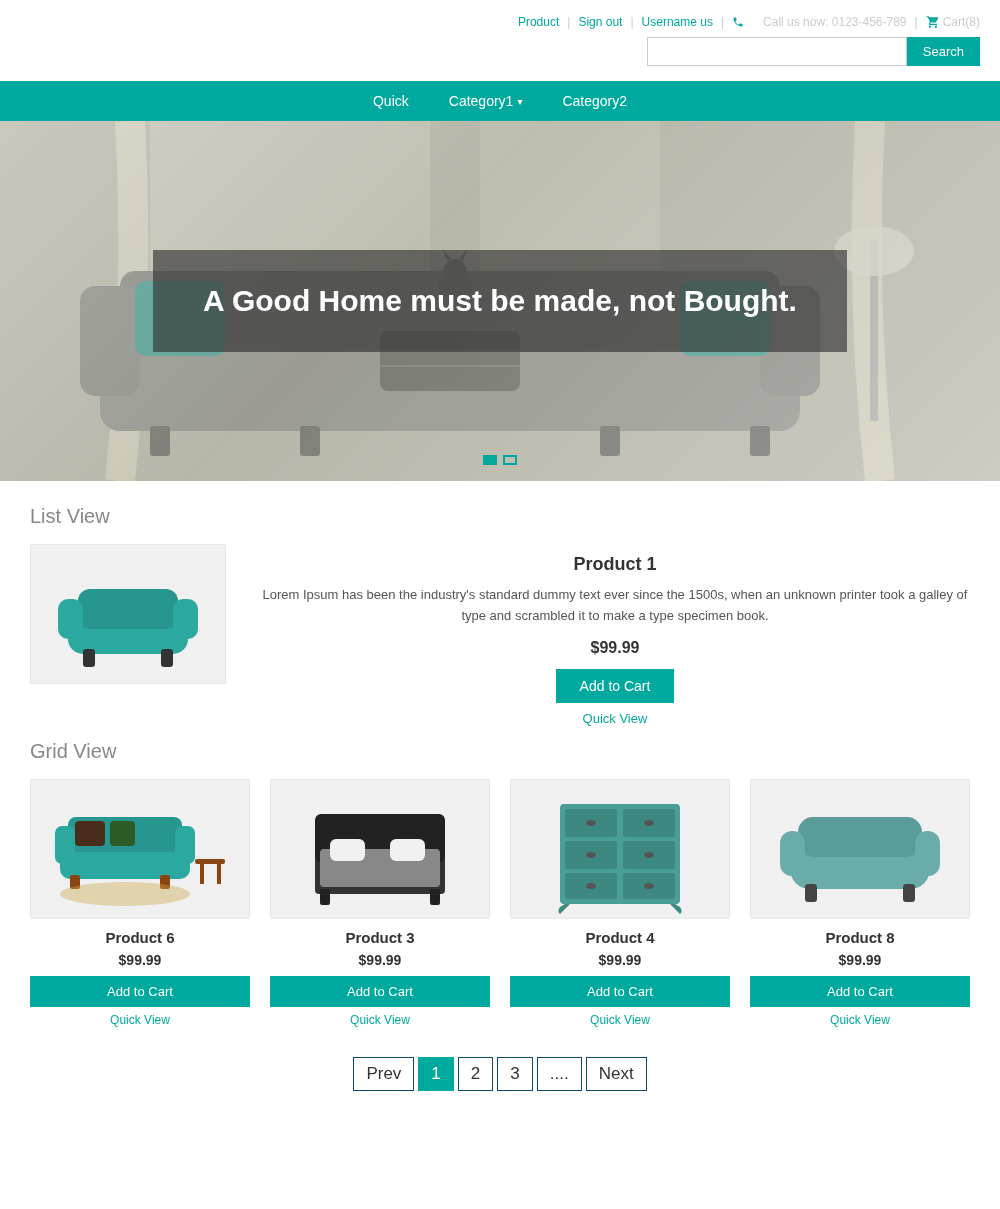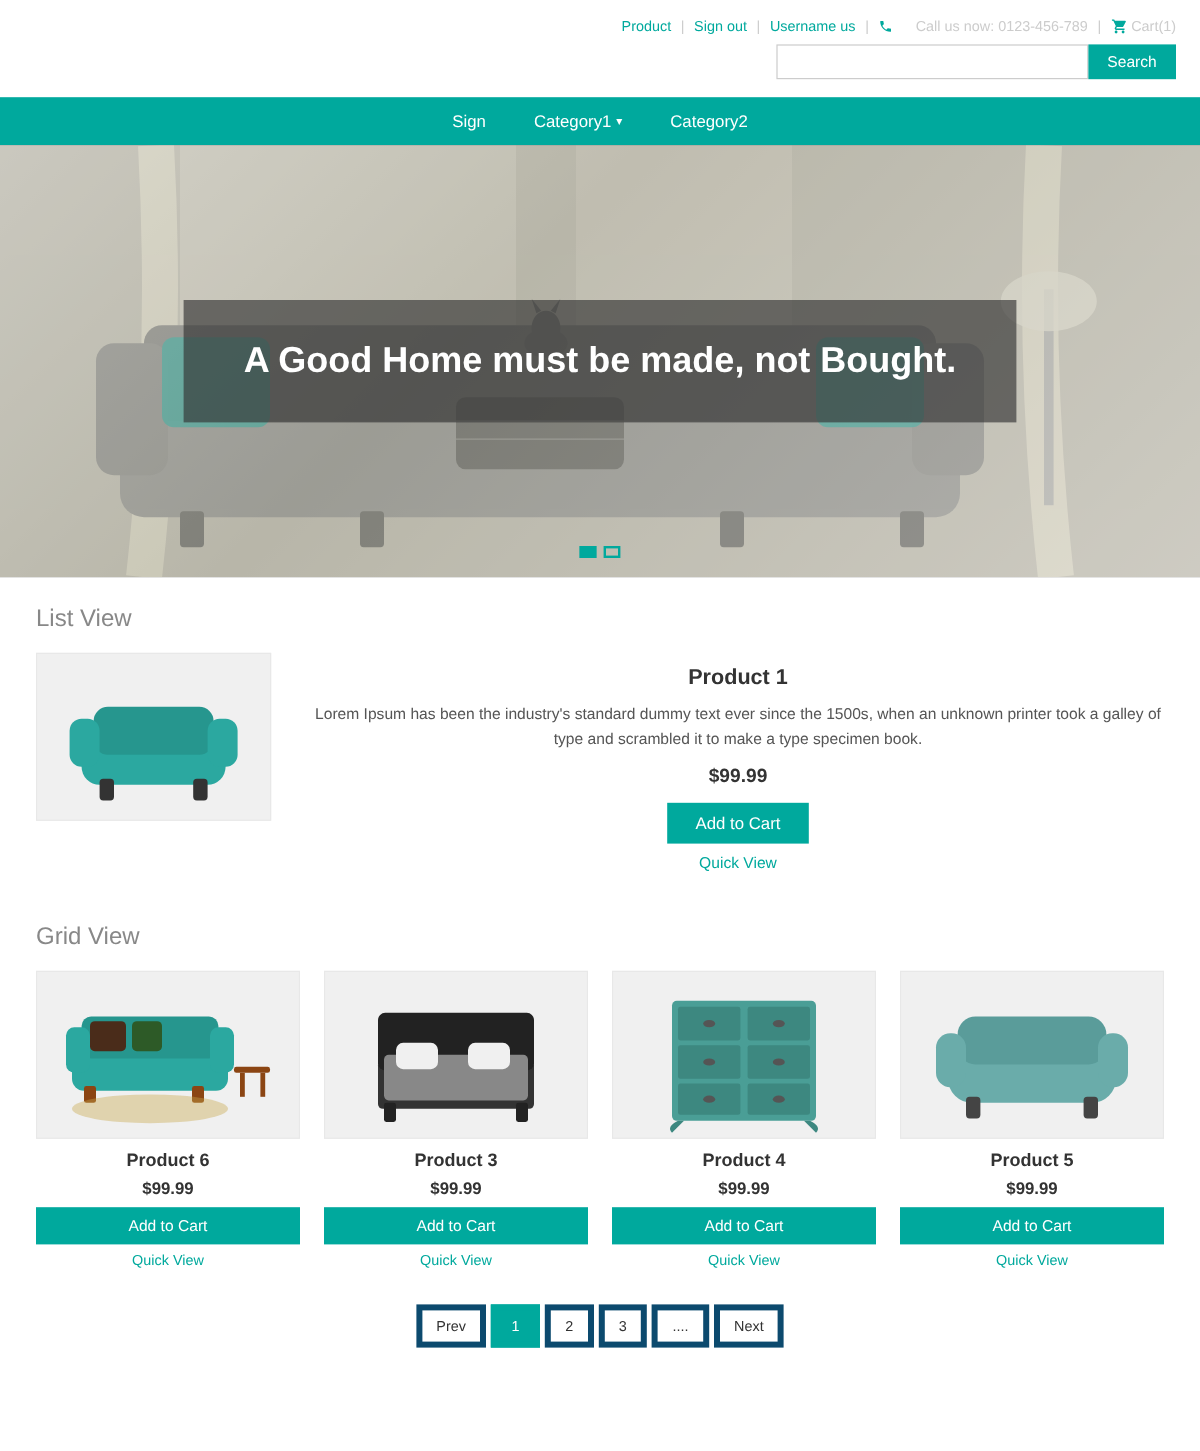--- a/index.html
+++ b/index.html
@@ -39,41 +39,41 @@
     .hero-dots { position: absolute; bottom: 16px; left: 50%; transform: translateX(-50%); display: flex; gap: 6px; z-index: 3; }
     .hero-dot { width: 14px; height: 10px; border: 2px solid #00a99d; background: transparent; cursor: pointer; }
     .hero-dot.active { background: #00a99d; }
 
     
     .main-content { max-width: 980px; margin: 0 auto; padding: 24px 20px; }
 
     
     .section-title { font-size: 20px; color: #888; font-weight: normal; margin-bottom: 16px; }
 
-    .list-view-item { display: flex; align-items: flex-start; gap: 34px; margin-bottom: 44px; }
+    .list-view-item { display: flex; align-items: flex-start; gap: 34px; margin-bottom: 14px; }
     .list-product-img { width: 196px; height: 140px; background: #f0f0f0; display: flex; align-items: center; justify-content: center; flex-shrink: 0; border: 1px solid #e8e8e8; overflow: hidden; }
     .list-product-info { flex: 1; padding-top: 10px; text-align: center; }
     .list-product-info h3 { font-size: 18px; font-weight: bold; margin-bottom: 10px; }
     .list-product-info p { font-size: 13px; color: #555; line-height: 1.6; margin-bottom: 12px; }
     .price { font-size: 16px; font-weight: bold; margin-bottom: 12px; }
     .add-to-cart-btn { background: #00a99d; color: #fff; border: none; padding: 9px 24px; font-size: 14px; cursor: pointer; }
     .quick-view-link { display: block; color: #00a99d; font-size: 13px; margin-top: 8px; cursor: pointer; text-decoration: none; }
 
     
     .grid-view { display: grid; grid-template-columns: repeat(4, 1fr); gap: 20px; margin-top: 10px; }
     .grid-product { text-align: center; }
     .grid-product-img { width: 100%; height: 140px; background: #f0f0f0; display: flex; align-items: center; justify-content: center; border: 1px solid #e8e8e8; margin-bottom: 10px; overflow: hidden; }
     .grid-product h4 { font-size: 15px; font-weight: bold; margin-bottom: 6px; }
     .grid-price { font-size: 14px; font-weight: bold; margin-bottom: 8px; }
     .grid-add-btn { background: #00a99d; color: #fff; border: none; padding: 8px 18px; font-size: 13px; cursor: pointer; width: 100%; margin-bottom: 6px; }
     .grid-quick-view { color: #00a99d; font-size: 12px; cursor: pointer; text-decoration: none; display: block; }
 
     
     .pagination { display: flex; justify-content: center; align-items: center; gap: 4px; margin: 30px 0; }
-    .page-btn { border: 5px solid #0c4a6e; background: #fff; padding: 6px 12px; cursor: pointer; font-size: 12px; color: #333; }
+    .page-btn { border: 1px solid #0c4a6e; background: #fff; padding: 6px 12px; cursor: pointer; font-size: 17px; color: #333; }
     .page-btn.active { background: #00a99d; color: #fff; border-color: #00a99d; }
   </style>
 </head>
 <body>
 
 <div class="header">
   <div style="width:200px;"></div>
   <div class="header-right">
     <div class="header-links">
       <a>Product</a>
@@ -86,34 +86,34 @@
         <svg width="12" height="12" viewBox="0 0 24 24" fill="#00a99d">
             <path d="M6.6 10.8c1.4 2.8 3.8 5.1 6.6 6.6l2.2-2.2c.3-.3.7-.4 1-.2 1.1.4 2.3.6 3.6.6.6 0 1 .4 1 1V20c0 .6-.4 1-1 1-9.4 0-17-7.6-17-17 0-.6.4-1 1-1h3.5c.6 0 1 .4 1 1 0 1.3.2 2.5.6 3.6.1.3 0 .7-.2 1L6.6 10.8z"></path>
           </svg>
         <span>Call us now: 0123-456-789</span>
       </span>
       <span>|</span>
       <span class="cart-link">
         <svg width="14" height="14" viewBox="0 0 24 24" fill="#00a99d">
             <path d="M7 18c-1.1 0-1.99.9-1.99 2S5.9 22 7 22s2-.9 2-2-.9-2-2-2zm10 0c-1.1 0-1.99.9-1.99 2S15.9 22 17 22s2-.9 2-2-.9-2-2-2zm-9.83-3.25l.03-.12.9-1.63h7.45c.75 0 1.41-.41 1.75-1.03l3.58-6.49A1 1 0 0 0 19.97 4H5.21l-.94-2H1v2h2l3.6 7.59-1.35 2.45c-.16.28-.25.61-.25.96C5 16.1 5.9 17 7 17h12v-2H7.42c-.13 0-.25-.11-.25-.25z"></path>
           </svg>
-        <span>Cart(1)</span>
+        <span>Cart(8)</span>
       </span>
     </div>
     <div class="search-bar">
       <input type="text" style="border: 1px solid rgb(204, 204, 204); padding: 6px 10px; font-size: 13px; width: 260px; outline: none;" placeholder="">
       <button style="background:#00a99d;color:#fff;border:none;padding:7px 16px;font-size:13px;cursor:pointer;">Search</button>
     </div>
   </div>
 </div>
 
 <nav>
   <ul>
     <li>
-      <a>Sign</a>
+      <a>Quick</a>
     </li>
     <li>
       <a>
         <span class="nav-dropdown">
           <span>Category1</span>
           <span class="nav-arrow">▾</span>
         </span>
       </a>
     </li>
     <li>
@@ -289,21 +289,21 @@
 
           <rect x="28" y="38" width="124" height="40" rx="15" fill="#5a9c9a"></rect>
 
           <rect x="10" y="52" width="25" height="45" rx="12" fill="#6aacaa"></rect>
           <rect x="145" y="52" width="25" height="45" rx="12" fill="#6aacaa"></rect>
 
           <rect x="35" y="105" width="12" height="18" rx="3" fill="#444"></rect>
           <rect x="133" y="105" width="12" height="18" rx="3" fill="#444"></rect>
         </svg>
       </div>
-      <h4>Product 5</h4>
+      <h4>Product 8</h4>
       <div class="grid-price">$99.99</div>
       <button class="grid-add-btn">Add to Cart</button>
       <a class="grid-quick-view">Quick View</a>
     </div>
 
   </div>
 
   <div class="pagination">
     <button class="page-btn">Prev</button>
     <button class="page-btn active">1</button>

